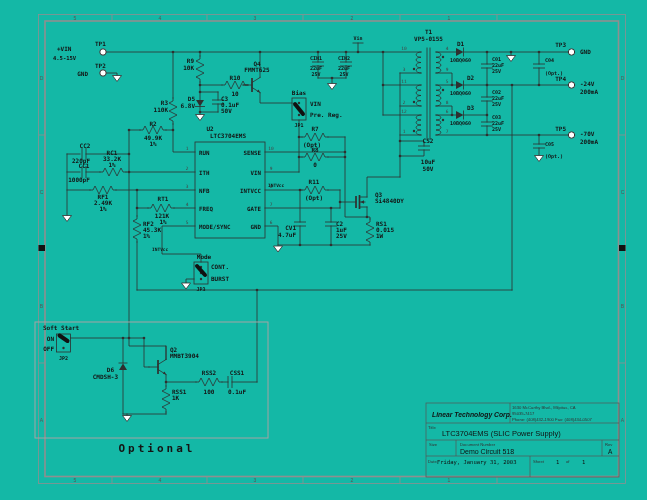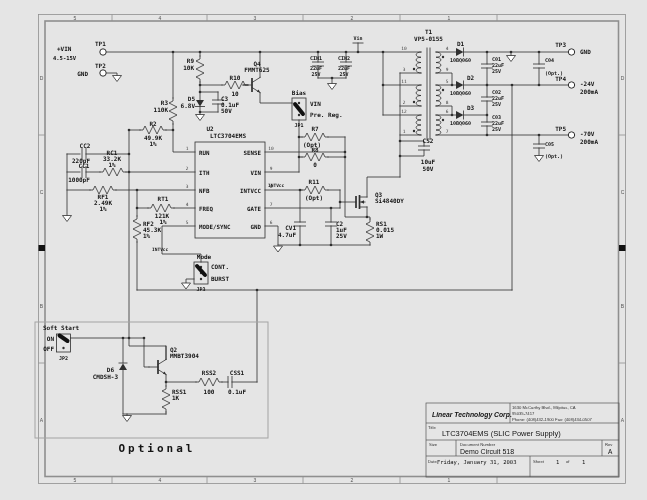--- a/index.html
+++ b/index.html
@@ -1,16 +1,16 @@
 <!DOCTYPE html>
 <html><head>
 <meta charset="utf-8">
 <style>
   html,body{margin:0;padding:0;background:#fff;}
-  #sheet{width:647px;height:500px;position:relative;background:#e5e5e5;}
+  #sheet{width:647px;height:500px;position:relative;background:#14b8a6;}
   .w{stroke:#2f2f2f;stroke-width:0.8;fill:none;stroke-linecap:square;}
   .wt{stroke:#2f2f2f;stroke-width:1.7;fill:none;}
   .fil{fill:#2f2f2f;stroke:none;}
   .dot{fill:#2f2f2f;stroke:none;}
   .lbl{font:bold 6px "DejaVu Sans Mono",monospace;fill:#141414;}
   .pinname{font:bold 5.8px "DejaVu Sans Mono",monospace;fill:#141414;}
   .pinnum{font:4.5px "DejaVu Sans Mono",monospace;fill:#444;}
   .zone{font:5px "Liberation Sans",sans-serif;fill:#555;}
   .frame{stroke:#8f8f8f;fill:none;}
   .optbox{stroke:#a3a3a3;fill:none;}

